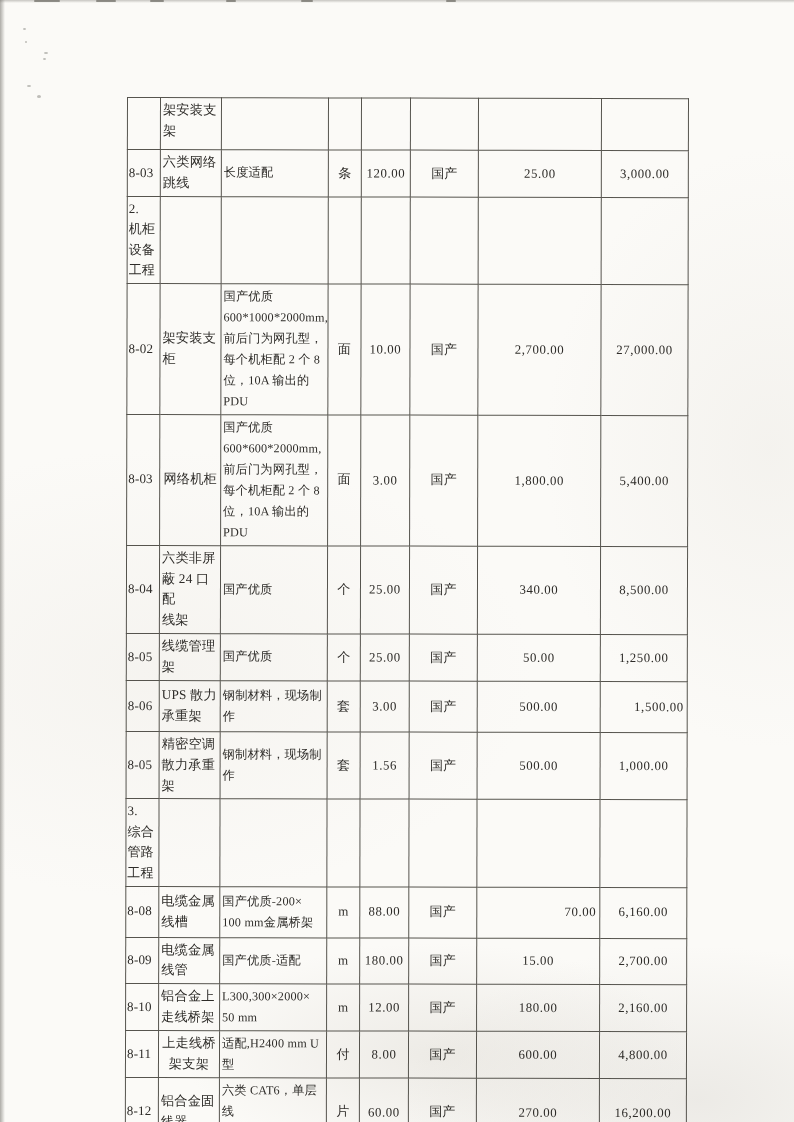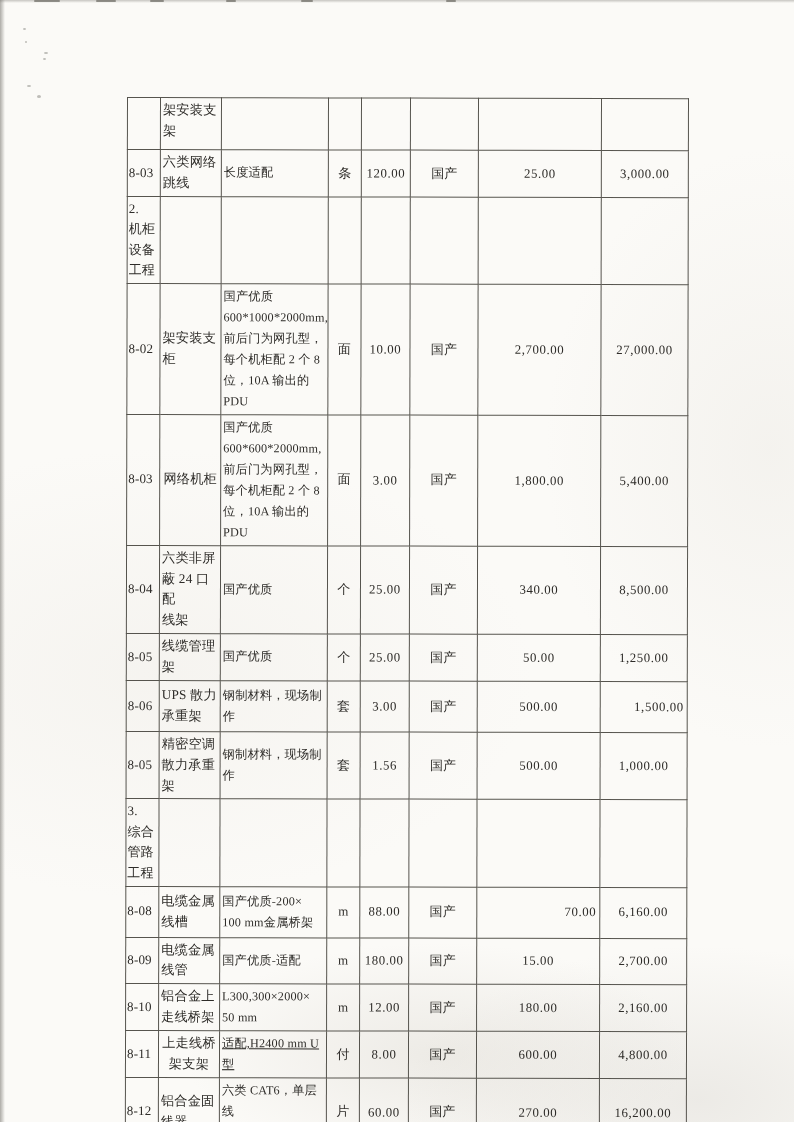--- a/index.html
+++ b/index.html
@@ -261,21 +261,21 @@
           <td class="c-unit" style="text-align: center;">m</td>
           <td class="c-qty" style="text-align: center;">12.00</td>
           <td class="c-origin" style="text-align: center;">国产</td>
           <td class="c-unit_price" style="text-align: center;">180.00</td>
           <td class="c-total" style="text-align: center;">2,160.00</td>
         </tr>
         <tr style="height: 46px;">
           <td class="c-no" style="text-align: left;">8-11</td>
           <td class="c-name" style="text-align: center;">上走线桥
 架支架</td>
-          <td class="c-spec" style="text-align: left; text-decoration: underline;">适配,H2400 mm U
+          <td class="c-spec" style="text-align: left;">适配,H2400 mm U
 型</td>
           <td class="c-unit" style="text-align: center;">付</td>
           <td class="c-qty" style="text-align: center;">8.00</td>
           <td class="c-origin" style="text-align: center;">国产</td>
           <td class="c-unit_price" style="text-align: center;">600.00</td>
           <td class="c-total" style="text-align: center;">4,800.00</td>
         </tr>
         <tr style="height: 46px;">
           <td class="c-no" style="text-align: left;">8-12</td>
           <td class="c-name" style="text-align: left;">铝合金固

